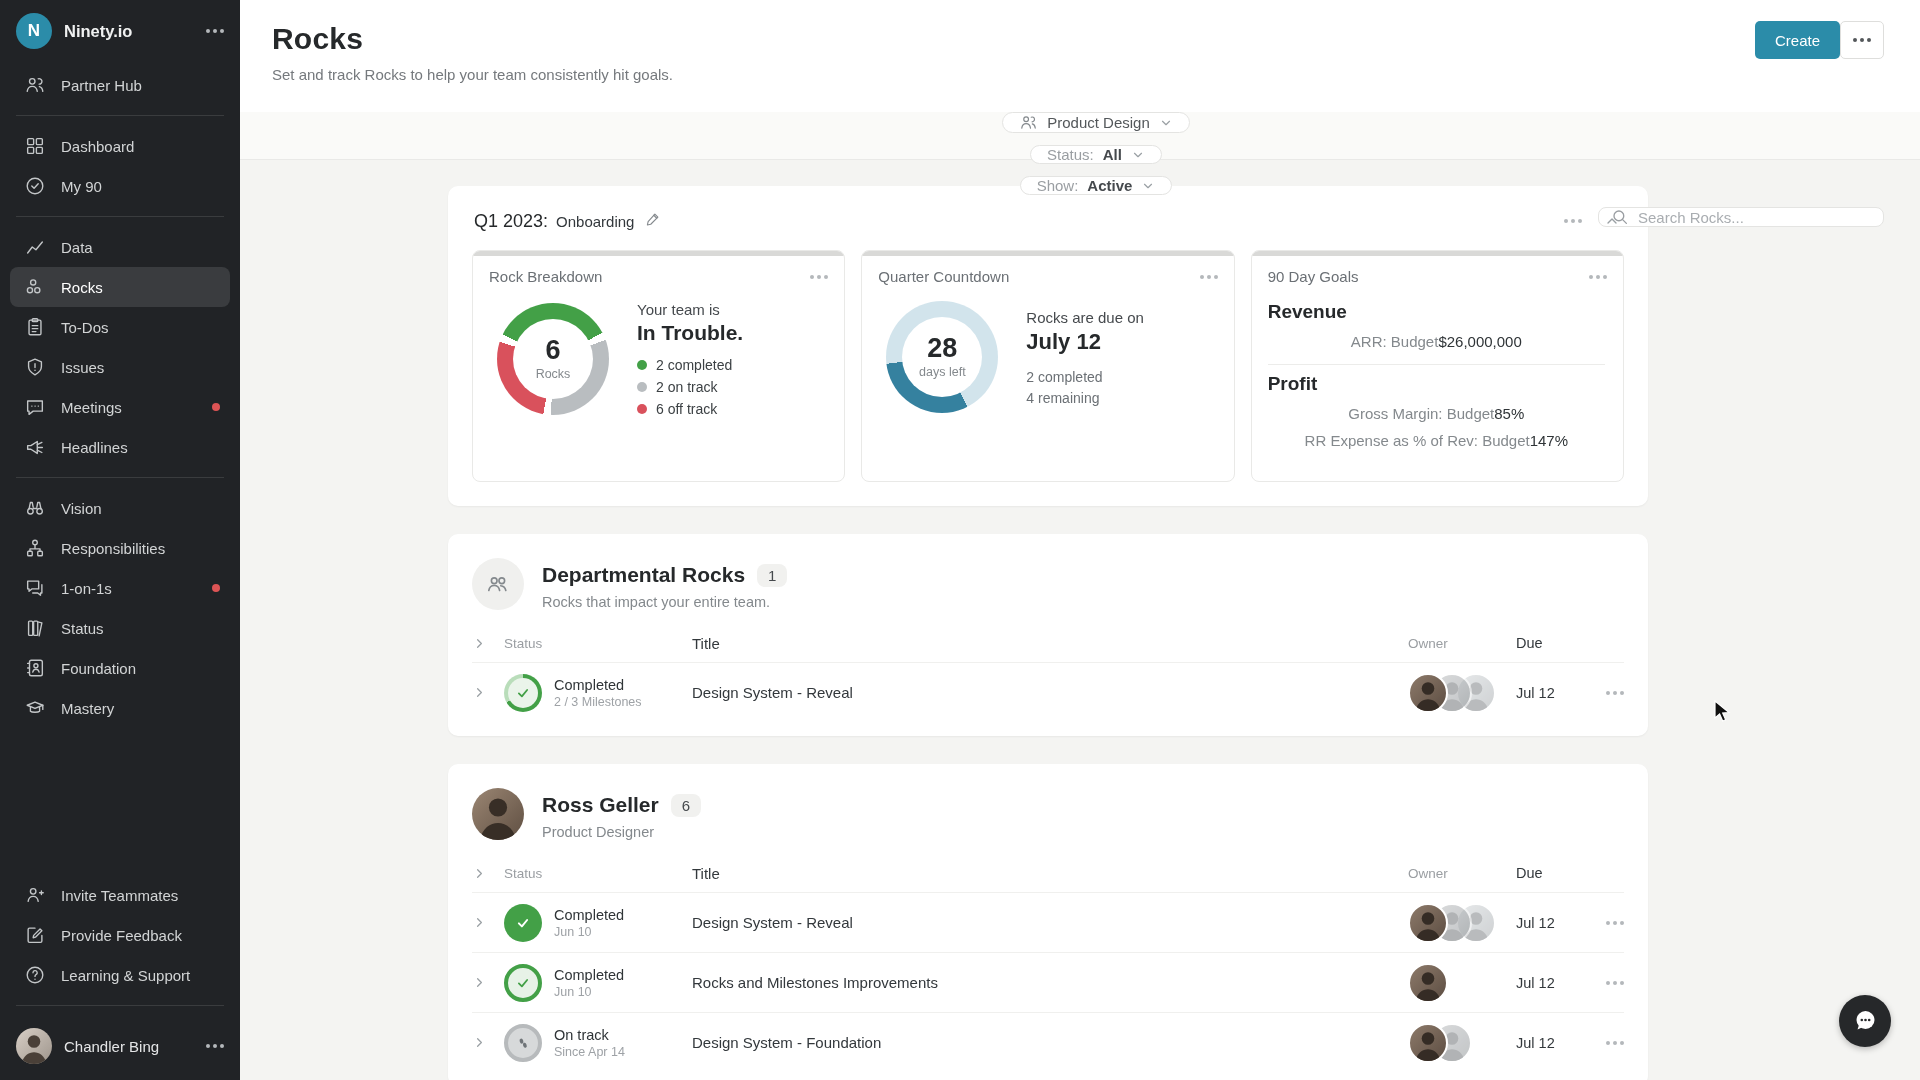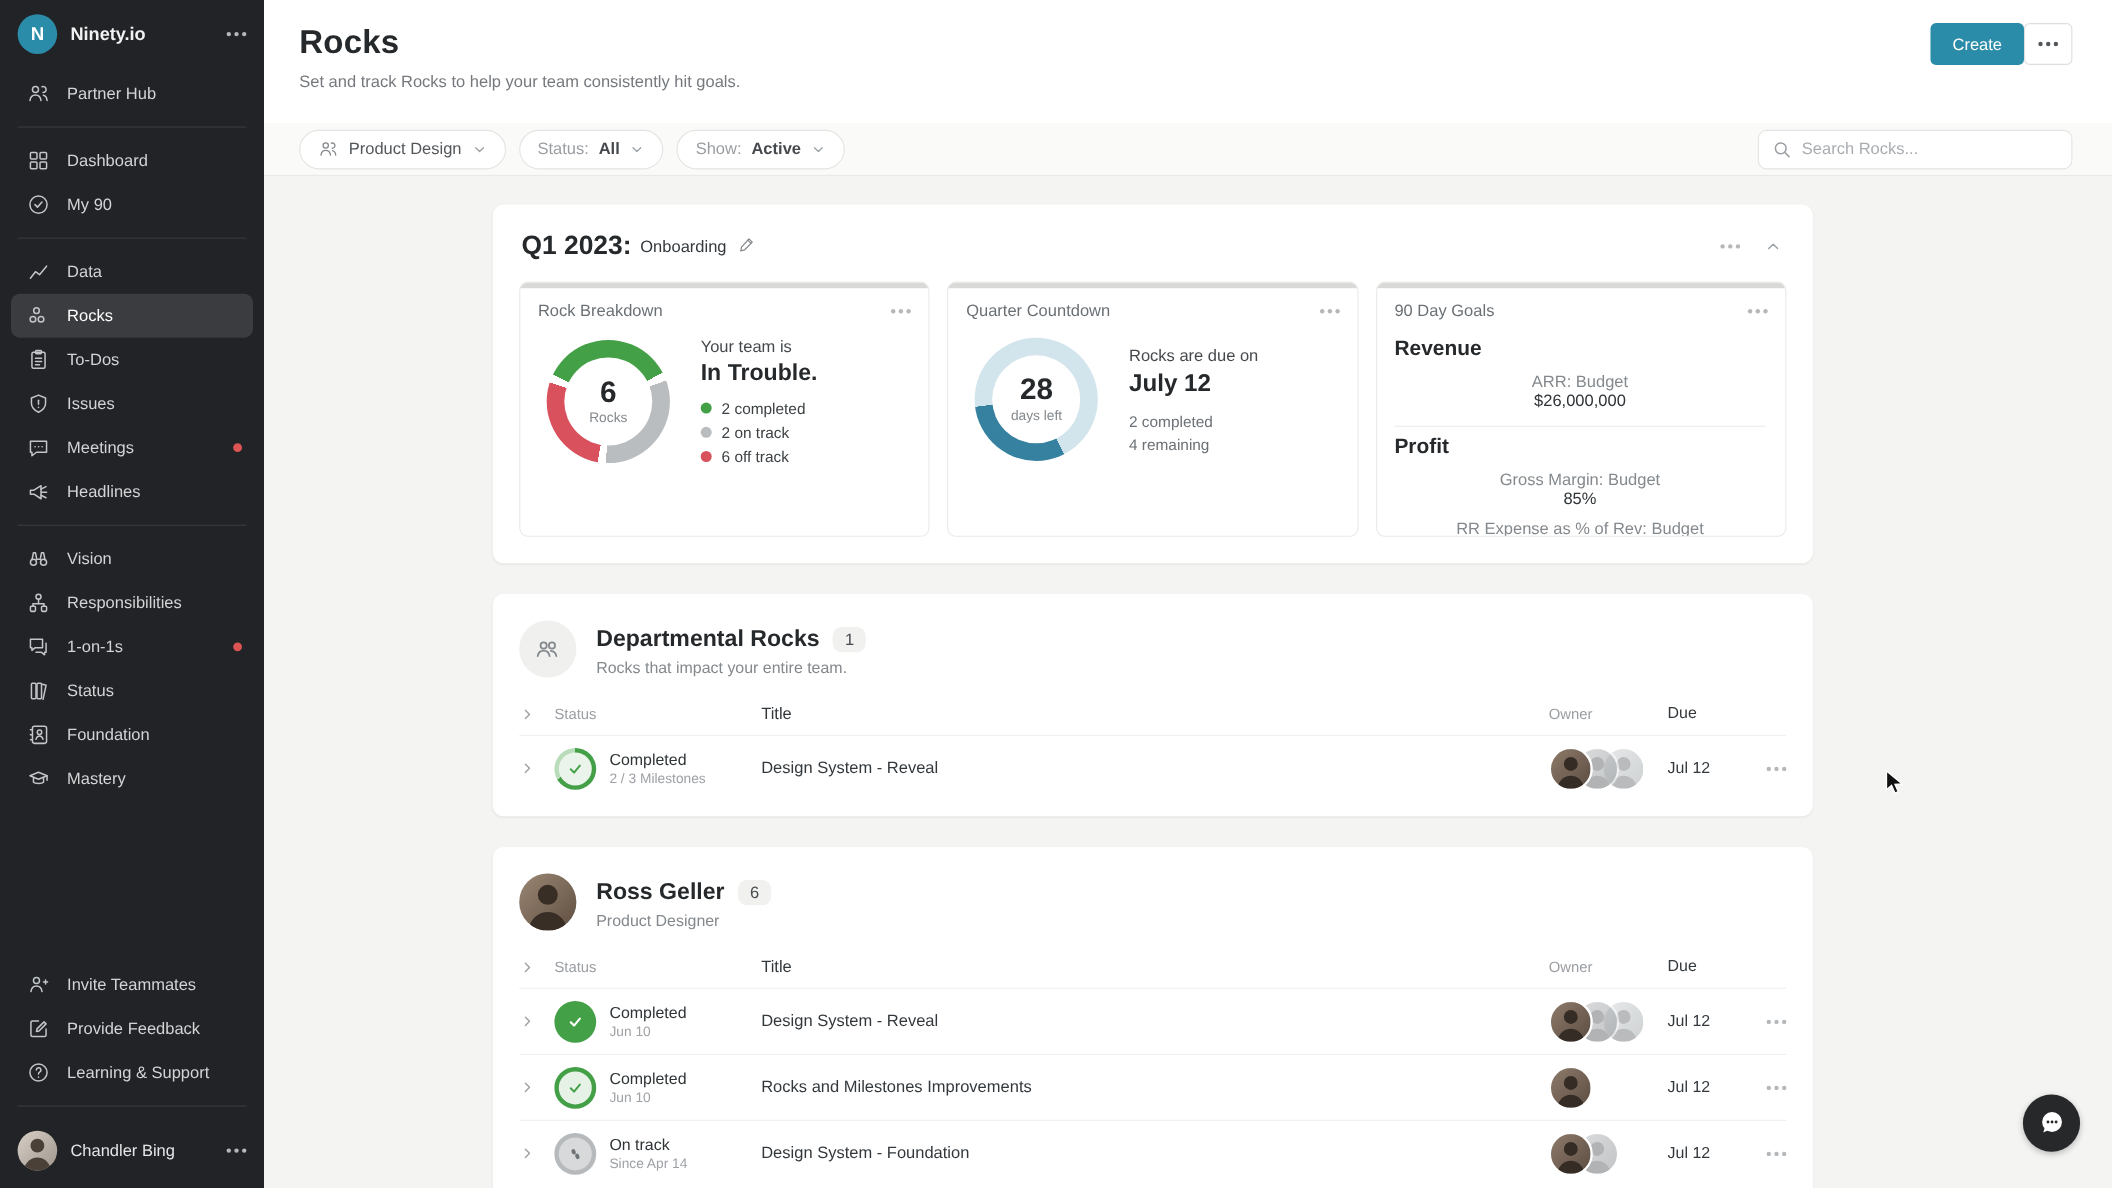--- a/index.html
+++ b/index.html
@@ -31,37 +31,37 @@
   
   .main { position:absolute; left:240px; top:0; width:1680px; height:1080px; background:#f4f4f2; }
   .page-header { background:#fff; height:112px; position:relative; padding:22px 0 0 32px; }
   .page-title { font-size:30px; font-weight:800; color:#26292b; letter-spacing:.2px; }
   .page-sub { margin-top:10px; font-size:15px; color:#75797d; }
   .hdr-actions { position:absolute; right:36px; top:21px; display:flex; }
   .btn-create { background:#2b8ca9; color:#fff; border:none; border-radius:5px; height:38px; padding:0 20px; font-size:15px; font-family:inherit; cursor:pointer; }
   .btn-more { background:#fff; border:1px solid #dededc; border-radius:5px; height:38px; width:44px; display:flex; align-items:center; justify-content:center; cursor:pointer; }
   .btn-more .dots { color:#53575a; }
 
-  .filter-bar { height:48px; background:#fafaf8; border-bottom:1px solid #e9e9e7; display:flex; align-items:center; padding-left:32px; gap:12px; }
+  .filter-bar { height:48px; background:#fafaf8; border-bottom:1px solid #e9e9e7; display:flex; align-items:center; padding-left:32px; gap:12px;flex-direction:column; }
   .pill { display:flex; align-items:center; gap:9px; height:36px; padding:0 16px; background:#fff; border:1px solid #e4e4e2; border-radius:18px; font-size:15px; color:#53575a; cursor:pointer; }
   .pill svg.picon { width:19px; height:19px; stroke:#84898d; fill:none; stroke-width:1.5; stroke-linecap:round; stroke-linejoin:round; }
   .pill .muted { color:#9a9ea2; }
   .pill b { font-weight:700; color:#45494d; }
   .search-box { margin-left:auto; margin-right:36px; width:286px; height:36px; background:#fff; border:1px solid #e4e4e2; border-radius:8px; display:flex; align-items:center; padding:0 12px; gap:9px; }
   .search-box svg { width:18px; height:18px; stroke:#9a9ea2; fill:none; stroke-width:1.8; stroke-linecap:round; }
   .search-box input { border:none; outline:none; flex:1; font-size:15px; font-family:inherit; color:#45494d; background:transparent; }
   .search-box input::placeholder { color:#a9adb1; }
 
   .content { height:920px; overflow:hidden; padding-top:26px; }
   .card { width:1200px; margin-left:208px; background:#fff; border-radius:10px; box-shadow:0 1px 2px rgba(0,0,0,.05); }
   .card + .card { margin-top:28px; }
 
   
   .q-header { display:flex; align-items:center; padding:24px 28px 18px 26px; }
-  .q-title-prefix { font-size:24px; font-weight:700; color:#26292b; }
+  .q-title-prefix { font-size:18px; font-weight:400; color:#26292b; }
   .q-title { font-size:15px; font-weight:400; color:#33383c; margin-left:8px; }
   .edit-pencil { margin-left:10px; cursor:pointer; }
   .edit-pencil svg { width:18px; height:18px; stroke:#84898d; fill:none; stroke-width:1.5; stroke-linecap:round; stroke-linejoin:round; }
   .q-header-right { margin-left:auto; display:flex; align-items:center; gap:22px; }
   .subcards { display:flex; gap:16px; padding:0 24px 24px 24px; }
   .subcard { flex:1; height:232px; border:1px solid #e9e9e7; border-radius:8px; position:relative; overflow:hidden; background:#fff; }
   .subcard-top { height:5px; background:#d9d9d7; }
   .subcard-title-row { display:flex; align-items:center; justify-content:space-between; padding:12px 16px 6px 16px; }
   .subcard-title { font-size:15px; color:#6b7075; }
 
@@ -84,21 +84,21 @@
   .lg-dot.green { background:#43a047; } .lg-dot.gray { background:#b9bdc0; } .lg-dot.red { background:#d9515c; }
 
   .cd-ring { width:112px; height:112px;
     background:conic-gradient(from 0deg, #d2e4ec 0deg 153deg, #35819f 153deg 263deg, #d2e4ec 263deg 360deg); }
   .cd-intro { font-size:15px; color:#45494d; }
   .cd-date { font-size:22px; font-weight:800; color:#26292b; margin:3px 0 14px 0; }
   .cd-line { font-size:14px; color:#6b7075; margin-top:5px; }
 
   .goals-body { padding:2px 18px 0 16px; position:relative; }
   .g-heading { font-size:19px; font-weight:800; color:#26292b; margin:8px 0 10px 0; }
-  .g-row { display:flex; justify-content:center; align-items:center; font-size:15px; margin-bottom:10px;flex-direction:column; }
+  .g-row { display:flex; justify-content:center; align-items:center; font-size:15px; margin-bottom:10px; }
   .g-row .g-label { color:#84898d; }
   .g-row .g-value { color:#2f3437; font-weight:500; }
   .g-div { border-top:1px solid #ececea; margin:14px 0 4px 0; }
 
   
   .sec-header { display:flex; align-items:flex-end; gap:18px; padding:24px 28px 14px 24px; }
   .sec-icon-circle { width:52px; height:52px; border-radius:50%; background:#f0f0ee; display:flex; align-items:center; justify-content:center; }
   .sec-icon-circle svg { width:26px; height:26px; stroke:#84898d; fill:none; stroke-width:1.5; stroke-linecap:round; stroke-linejoin:round; }
   .sec-name-row { display:flex; align-items:center; gap:12px; margin-top:2px; }
   .sec-name { font-size:21px; font-weight:800; color:#26292b; }

